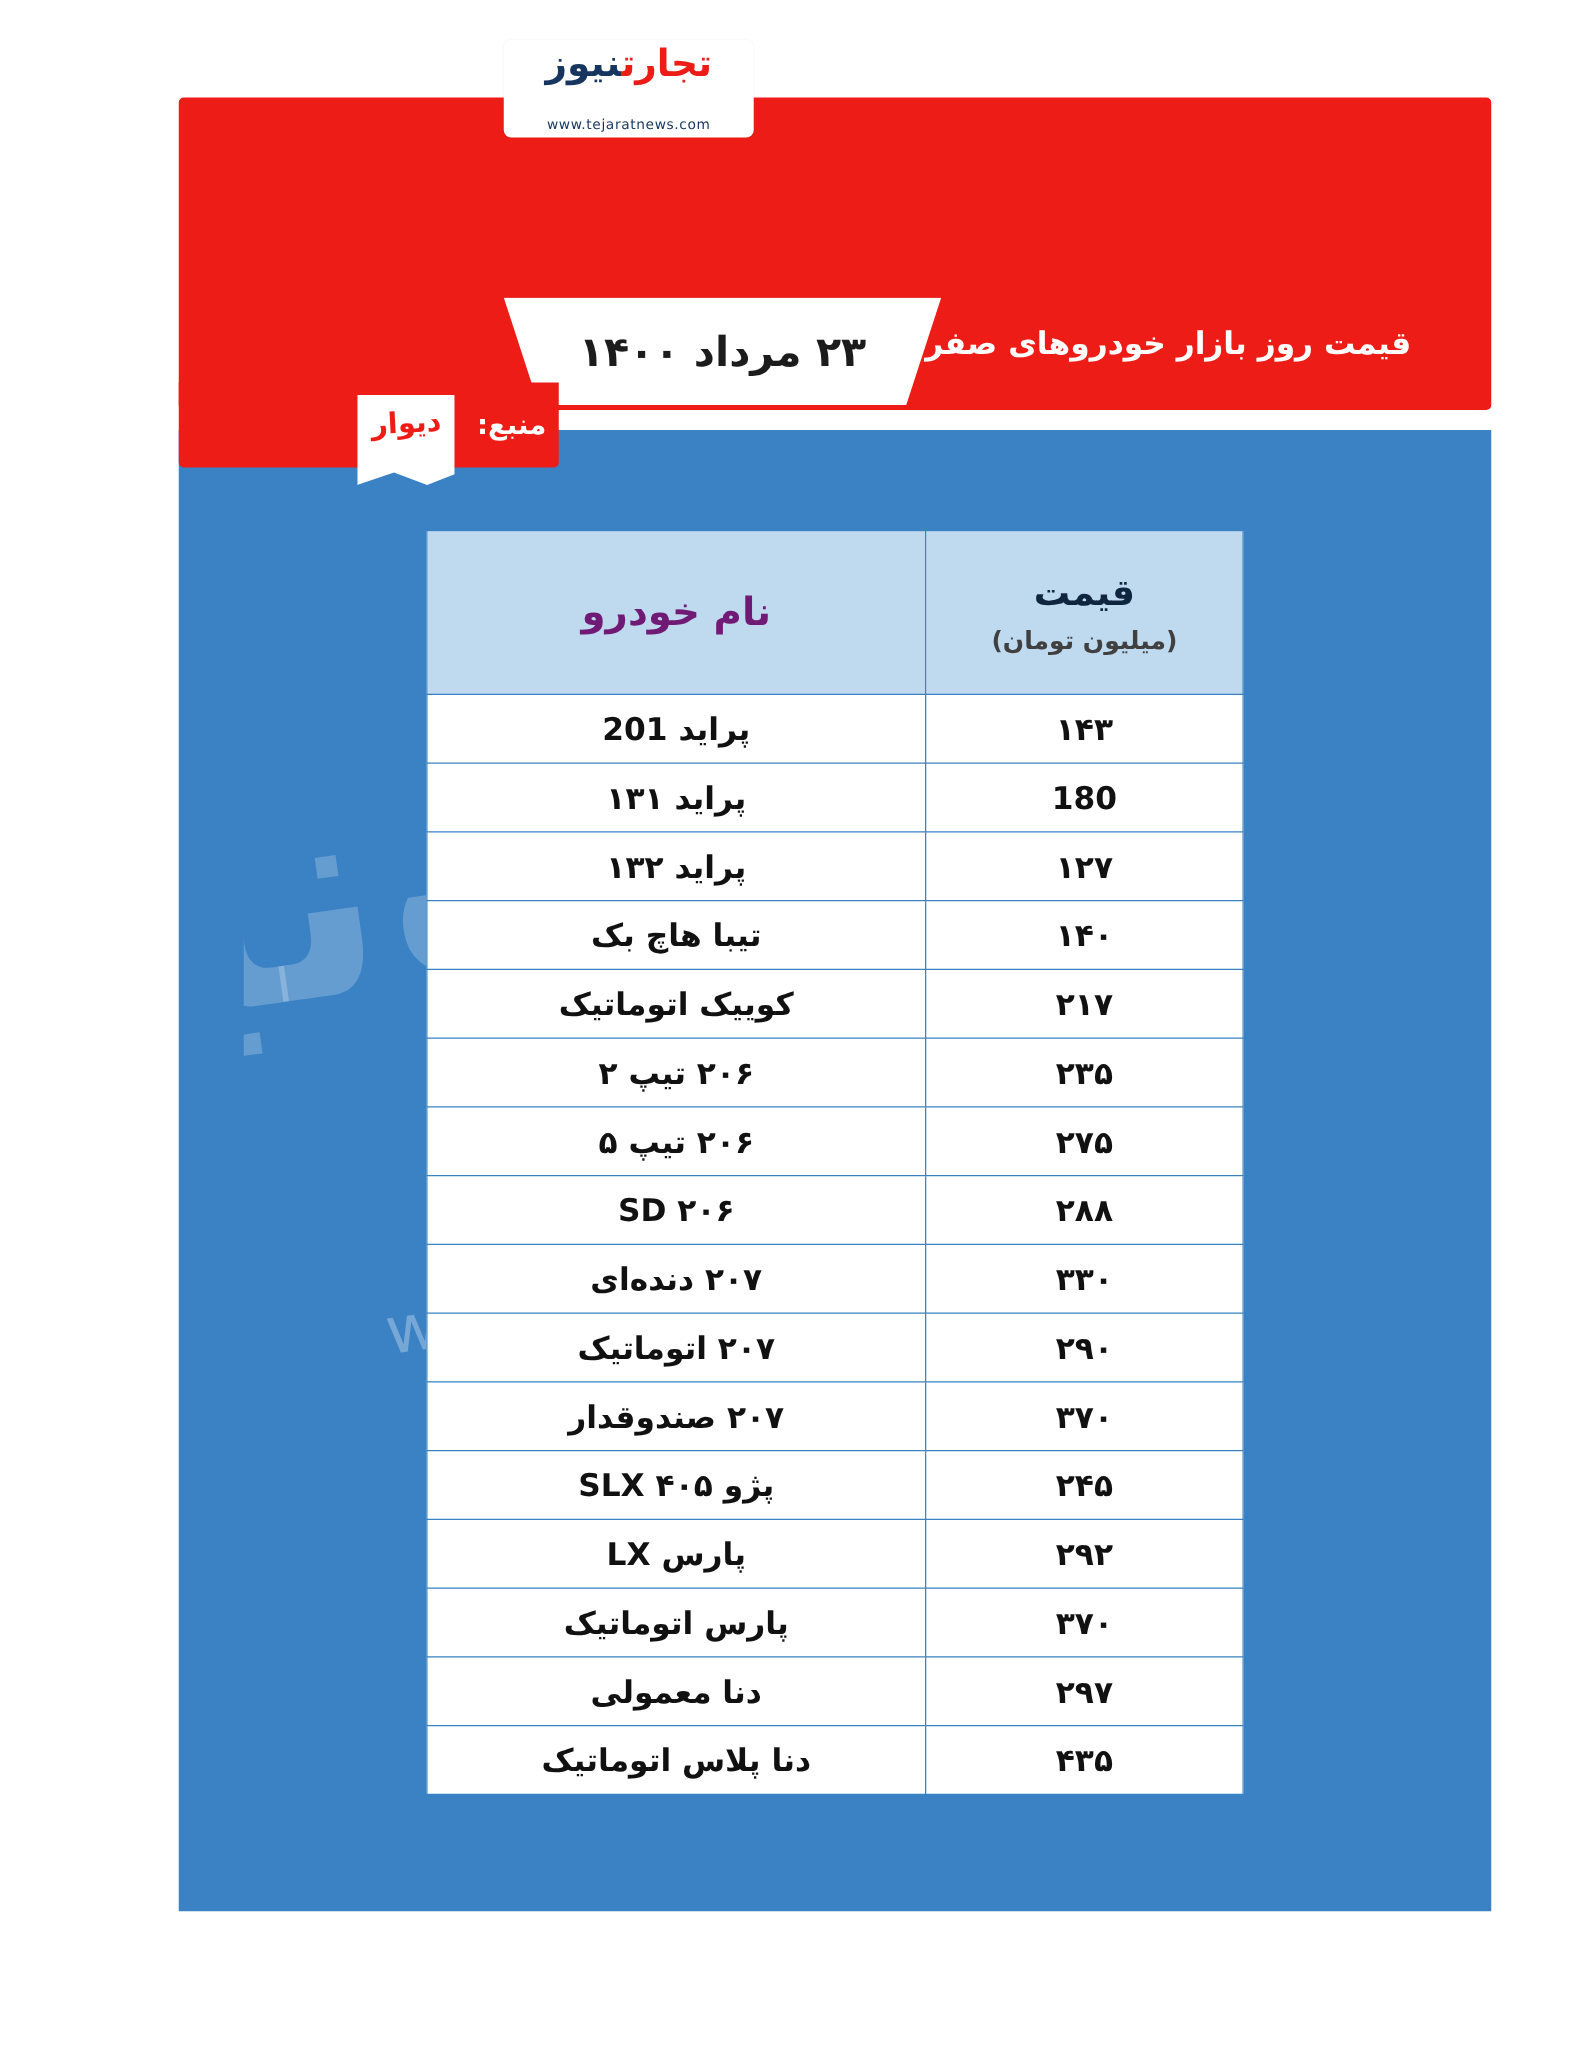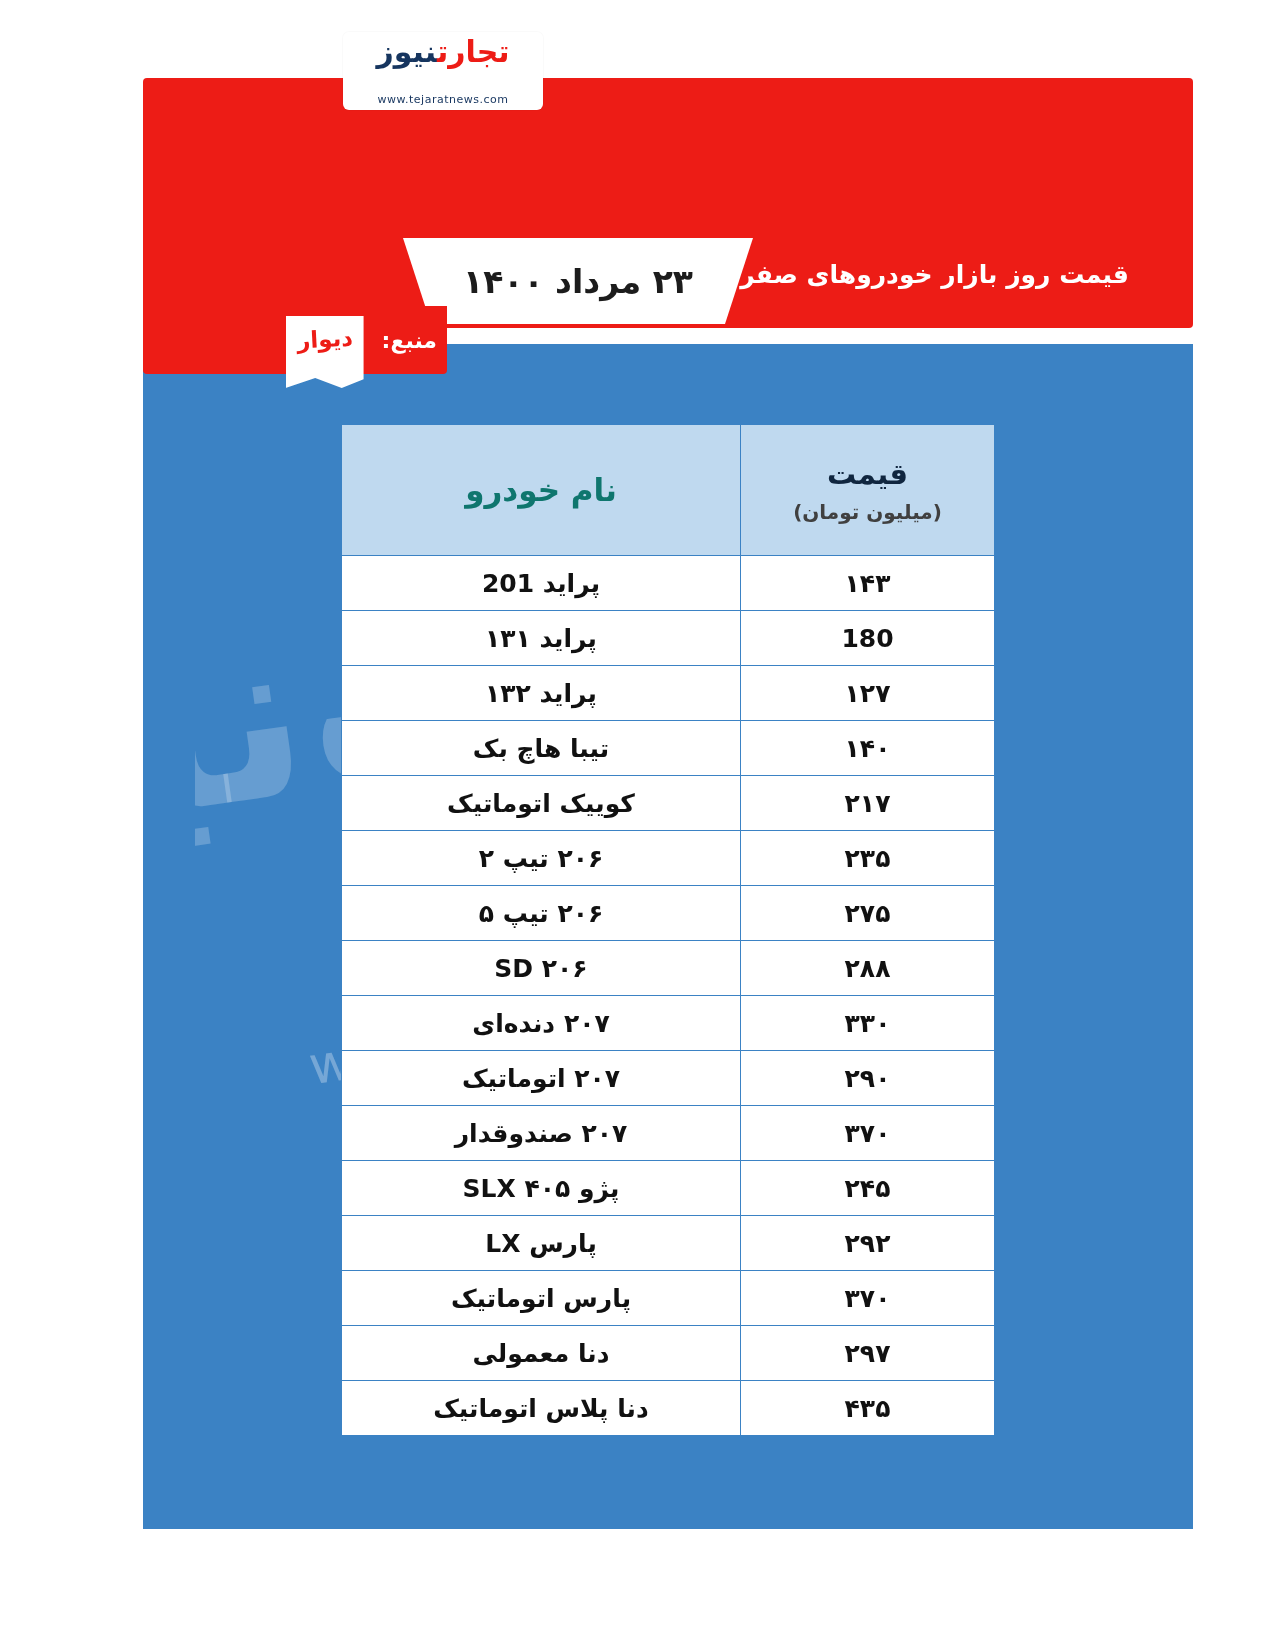--- a/index.html
+++ b/index.html
@@ -29,21 +29,21 @@
     right: 82px;
     width: 1050px;
     height: 250px;
     background: #ed1c16;
     border-radius: 4px;
   }
 
   .logo-box {
     position: absolute;
     top: 32px;
-    right: 732px;
+    right: 672px;
     width: 200px;
     height: 78px;
     background: #ffffff;
     border-radius: 6px;
     display: flex;
     flex-direction: column;
     align-items: center;
     justify-content: center;
     z-index: 5;
     box-shadow: 0 0 0 1px rgba(0,0,0,0.02);
@@ -229,21 +229,21 @@
     direction: rtl;
   }
   thead th {
     background: #bfd9ef;
     height: 128px;
     vertical-align: middle;
   }
   .th-name {
     font-size: 31px;
     font-weight: bold;
-    color: #0f766e;
+    color: #701a75;
     width: 396px;
   }
   .th-price-main {
     font-size: 29px;
     font-weight: bold;
     color: #10263f;
     display: block;
     line-height: 1.25;
   }
   .th-price-sub {

